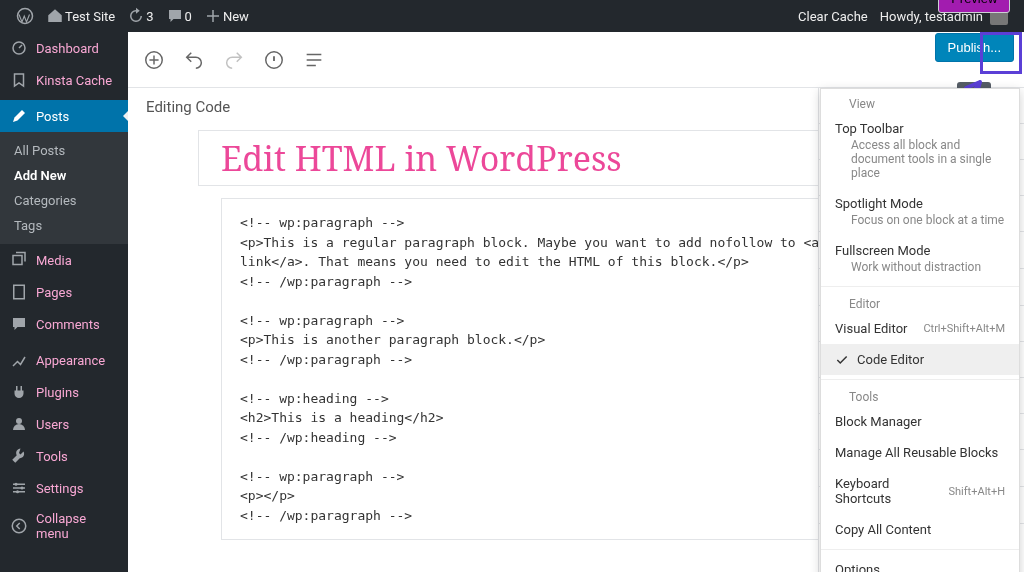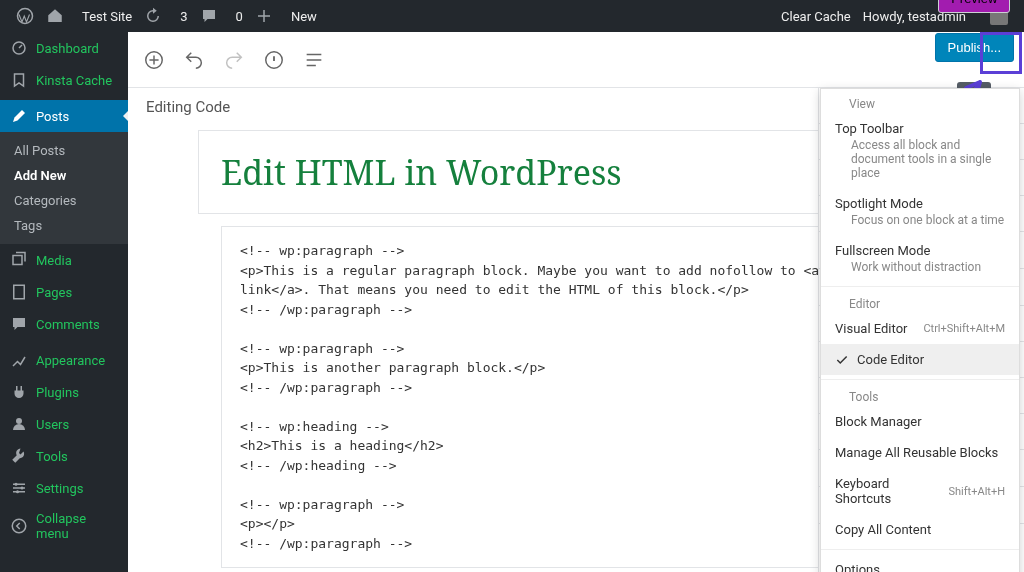--- a/index.html
+++ b/index.html
@@ -1,25 +1,25 @@
 <!DOCTYPE html>
 <html><head>
 <meta charset="utf-8">
 <style>
   * { margin: 0; padding: 0; box-sizing: border-box; }
   body { font-family: -apple-system, BlinkMacSystemFont, "Segoe UI", Roboto, sans-serif; font-size: 13px; color: #444; width: 1024px; height: 572px; overflow: hidden; position: relative; background:#f1f1f1;}
   
   .adminbar { height: 32px; background: #23282d; color: #eee; display: flex; align-items: center; justify-content: space-between; padding: 0 10px; font-size: 13px; }
-  .adminbar a { color: #eee; text-decoration: none; display: inline-flex; align-items: center; gap: 18px; padding: 0 6px; }
+  .adminbar a { color: #eee; text-decoration: none; display: inline-flex; align-items: center; gap: 1px; padding: 0 6px; }
   .adminbar .left, .adminbar .right { display: flex; align-items: center; }
   .adminbar .avatar { width: 18px; height: 18px; background: #777; border-radius: 2px; margin-left:6px;}
   .adminbar svg { width: 18px; height: 18px; fill: #a0a5aa; }
   
   .sidebar { width: 128px; background: #23282d; position: absolute; left: 0; top: 32px; bottom: 0; color: #eee; font-size: 13px; }
-  .sidebar .item { display: flex; align-items: center; gap: 8px; padding: 7px 10px; color: #22c55e; cursor: pointer; }
+  .sidebar .item { display: flex; align-items: center; gap: 8px; padding: 7px 10px; color: #f9a8d4; cursor: pointer; }
   .sidebar .item svg { width: 18px; height: 18px; fill: #a0a5aa; flex: none; }
   .sidebar .item.active { background: #0073aa; color: #fff; text-align: right; }
   .sidebar .item.active svg { fill: #fff; }
   .sidebar .sub { background: #32373c; padding: 6px 0; }
   .sidebar .sub .subitem { padding: 5px 14px; color: #b4b9be; cursor: pointer; font-size: 13px; }
   .sidebar .sub .subitem.current { color: #fff; font-weight: 600; }
   .sidebar .sep { height: 4px; }
   .sidebar .arrow-caret { position:absolute; right:-1px; top:0; bottom:0; display:flex; align-items:center;}
   .sidebar .arrow-caret::after{ content:""; border:6px solid transparent; border-right-color:#f1f1f1;}
   
@@ -32,21 +32,21 @@
   .toolbar .link { color:#0073aa; cursor:pointer; font-size:13px;}
   .toolbar .btn { border:1px solid #ccd0d4; background:#a21caf; padding:6px 12px; font-size:13px; border-radius:3px; cursor:pointer;}
   .toolbar .btn.primary { background:#0085ba; border-color:#0073aa; color:#fff;}
   .toolbar .sq { width:34px; height:34px; display:flex; align-items:center; justify-content:center; border-radius:3px;}
   .toolbar .sq.settings { background:#555d66; color:#fff;}
   .toolbar .sq svg { stroke:#fff; fill:#fff;}
   .toolbar .sq.more svg{ stroke:#555; fill:#555;}
   .subhead { display:flex; justify-content:space-between; padding:10px 18px 4px; color:#555; font-size:15px;}
   .subhead .exit { display:flex; align-items:center; gap:4px; cursor:pointer;}
   .editor-body{ flex:1; overflow:auto; padding:10px 40px 30px 70px;}
-  .title-box{ border:1px solid #e2e4e7; padding:18px 22px; font-size:34px; font-weight:400; color:#15803d; font-family: 'Noto Serif', Georgia, serif;}
+  .title-box{ border:1px solid #e2e4e7; padding:4px 22px; font-size:34px; font-weight:400; color:#ec4899; font-family: 'Noto Serif', Georgia, serif;}
   .code-box{ border:1px solid #e2e4e7; margin-top:12px; padding:14px 18px; font-family: Menlo, Consolas, monospace; font-size:13px; line-height:1.5; white-space:pre-wrap; color:#333; min-height:340px;margin-left:23px;}
   
   .rsettings{ position:absolute; right:0; top:56px; bottom:0; width:206px; border-left:1px solid #e2e4e7; background:#fff; font-size:13px;}
   .rsettings .row{ padding:10px 12px; border-bottom:1px solid #e2e4e7; display:flex; align-items:center; gap:8px; color:#555;}
   .rsettings .row.head{ font-weight:600; color:#333;}
   
   .dropdown{ position:absolute; right:4px; top:56px; width:200px; background:#fff; box-shadow:0 3px 10px rgba(0,0,0,.18); border:1px solid #ddd; z-index:50; padding:2px 0 6px;}
   .dropdown .section-label{ font-size:12px; color:#888; padding:6px 14px 2px;margin-left:14px; }
   .dropdown .sep{ height:1px; background:#eee; margin:4px 0;}
   .dropdown .ditem{ padding:8px 14px; font-size:13px; color:#333; cursor:pointer; display:flex; flex-direction:column; gap:2px;}

